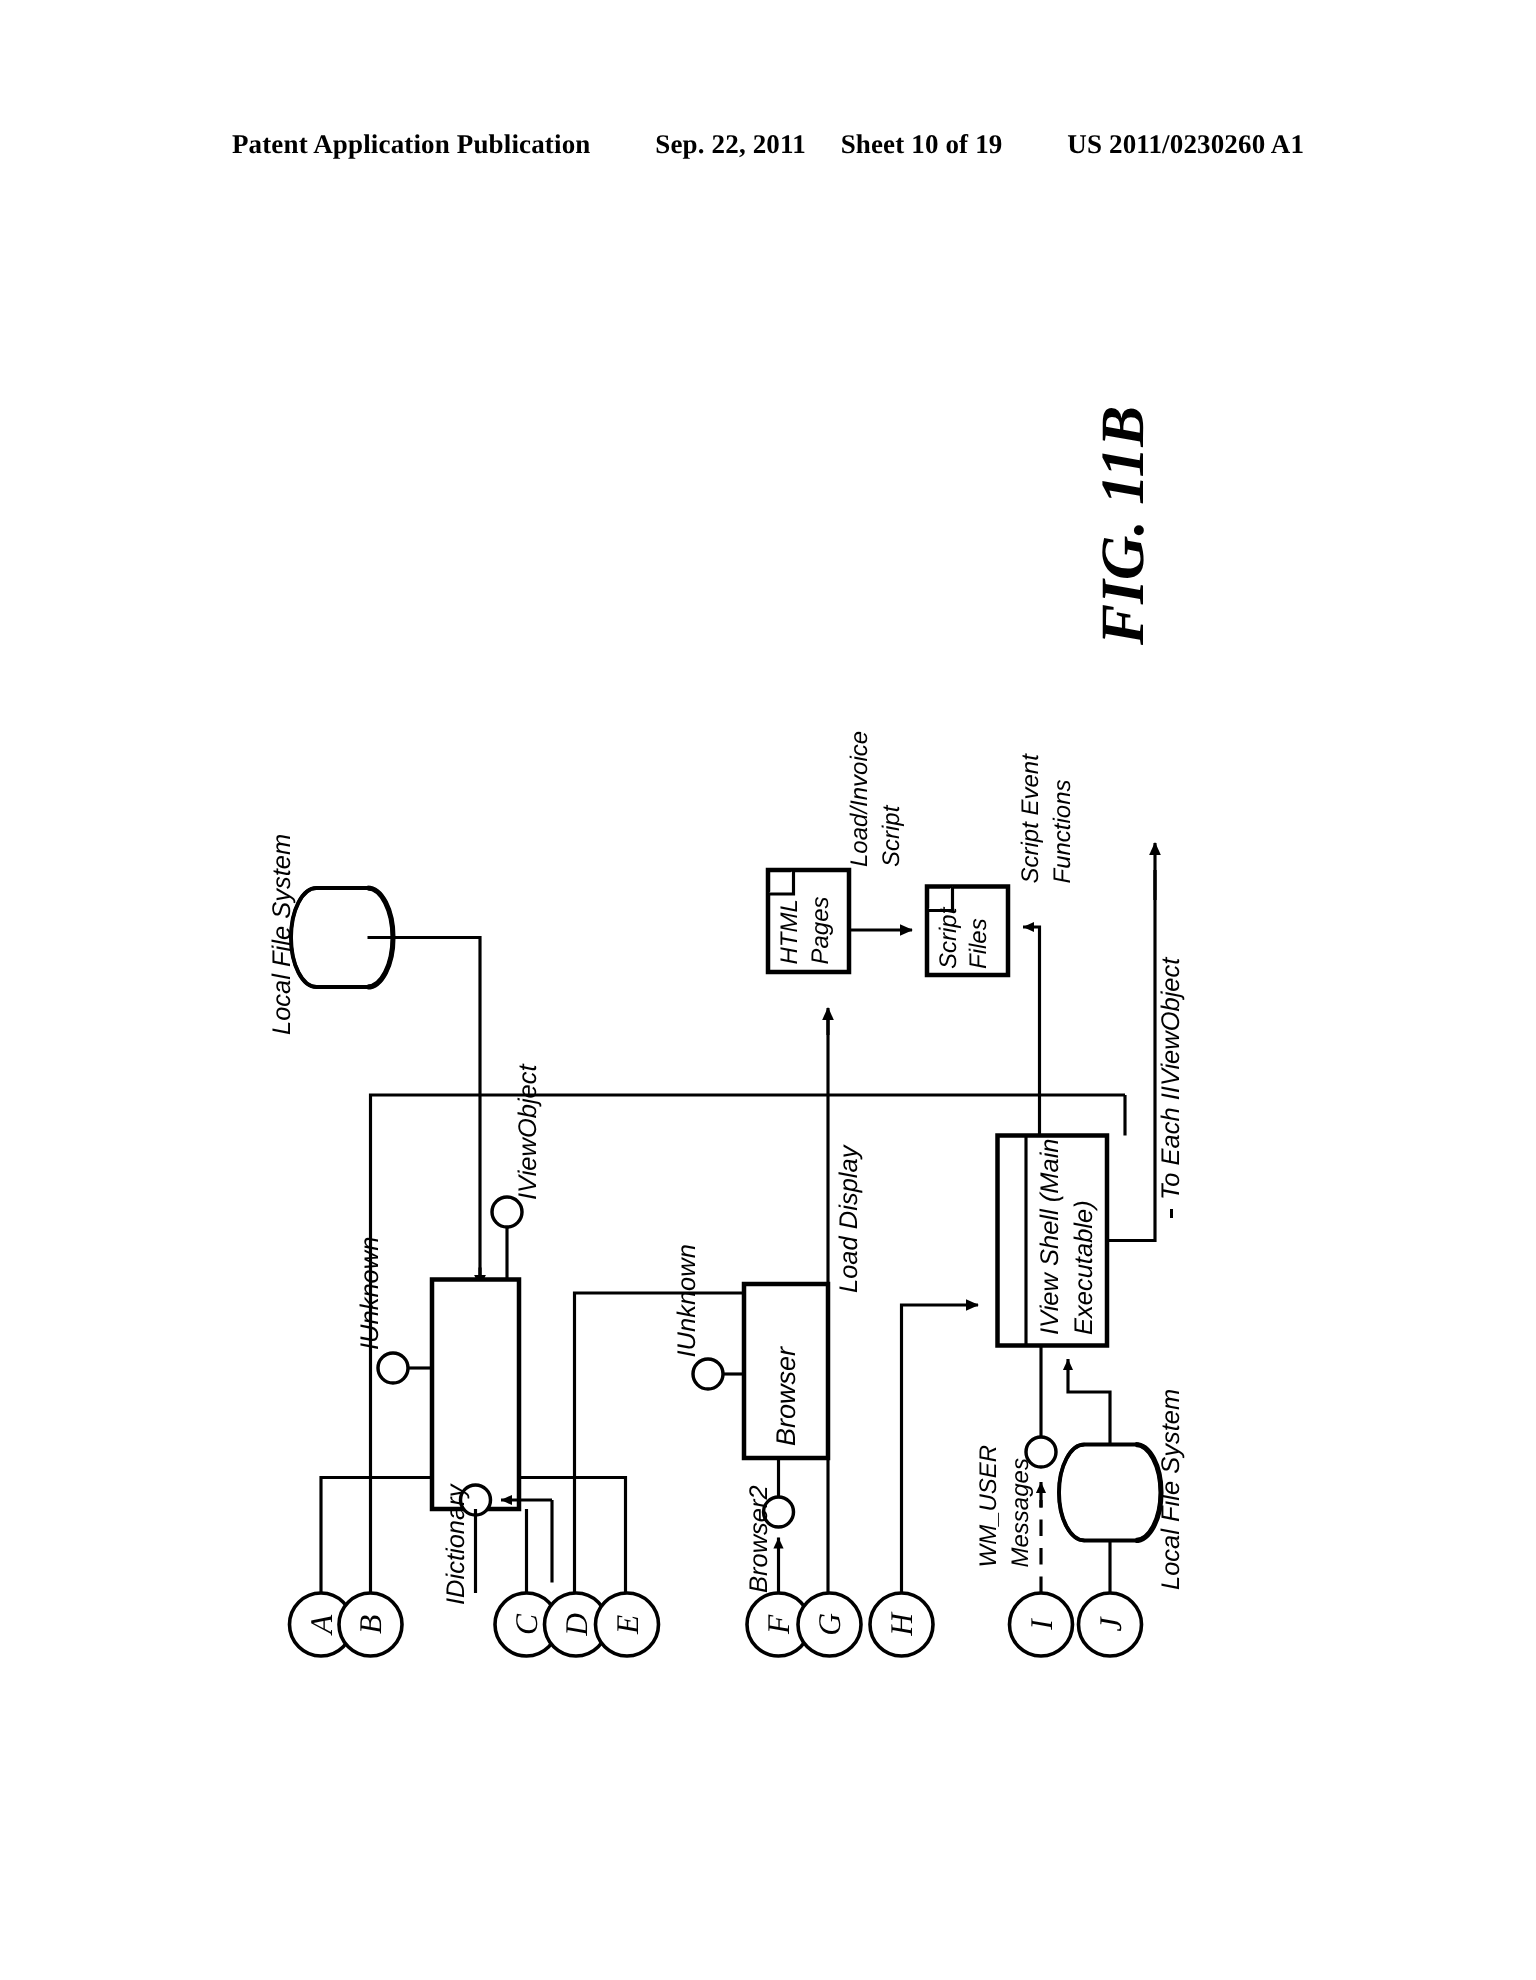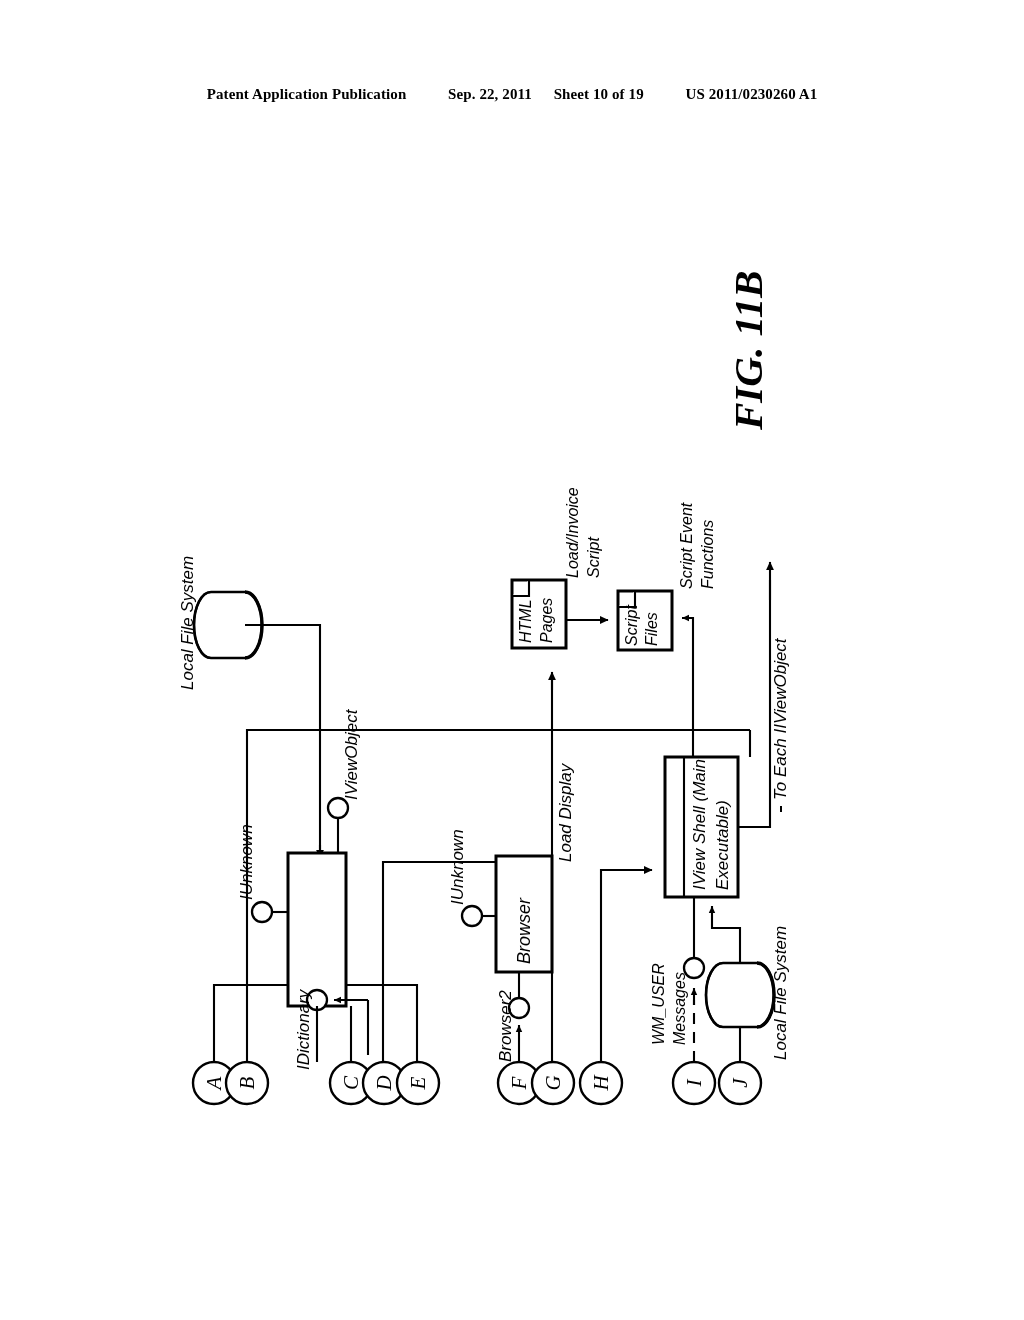--- a/index.html
+++ b/index.html
@@ -17,21 +17,21 @@
 
   
   #page-header {
     position: absolute;
     top: 86px;
     left: 0;
     width: 1024px;
     text-align: center;
     font-family: "Liberation Serif", serif;
     font-weight: bold;
-    font-size: 15px;
+    font-size: 18px;
     letter-spacing: 0.1px;
     color: #000;
     white-space: nowrap;
   }
   #page-header .seg { display: inline-block; }
   #page-header .gap1 { display: inline-block; width: 34px; }
   #page-header .gap2 { display: inline-block; width: 14px; }
   #page-header .gap3 { display: inline-block; width: 34px; }
 
   

